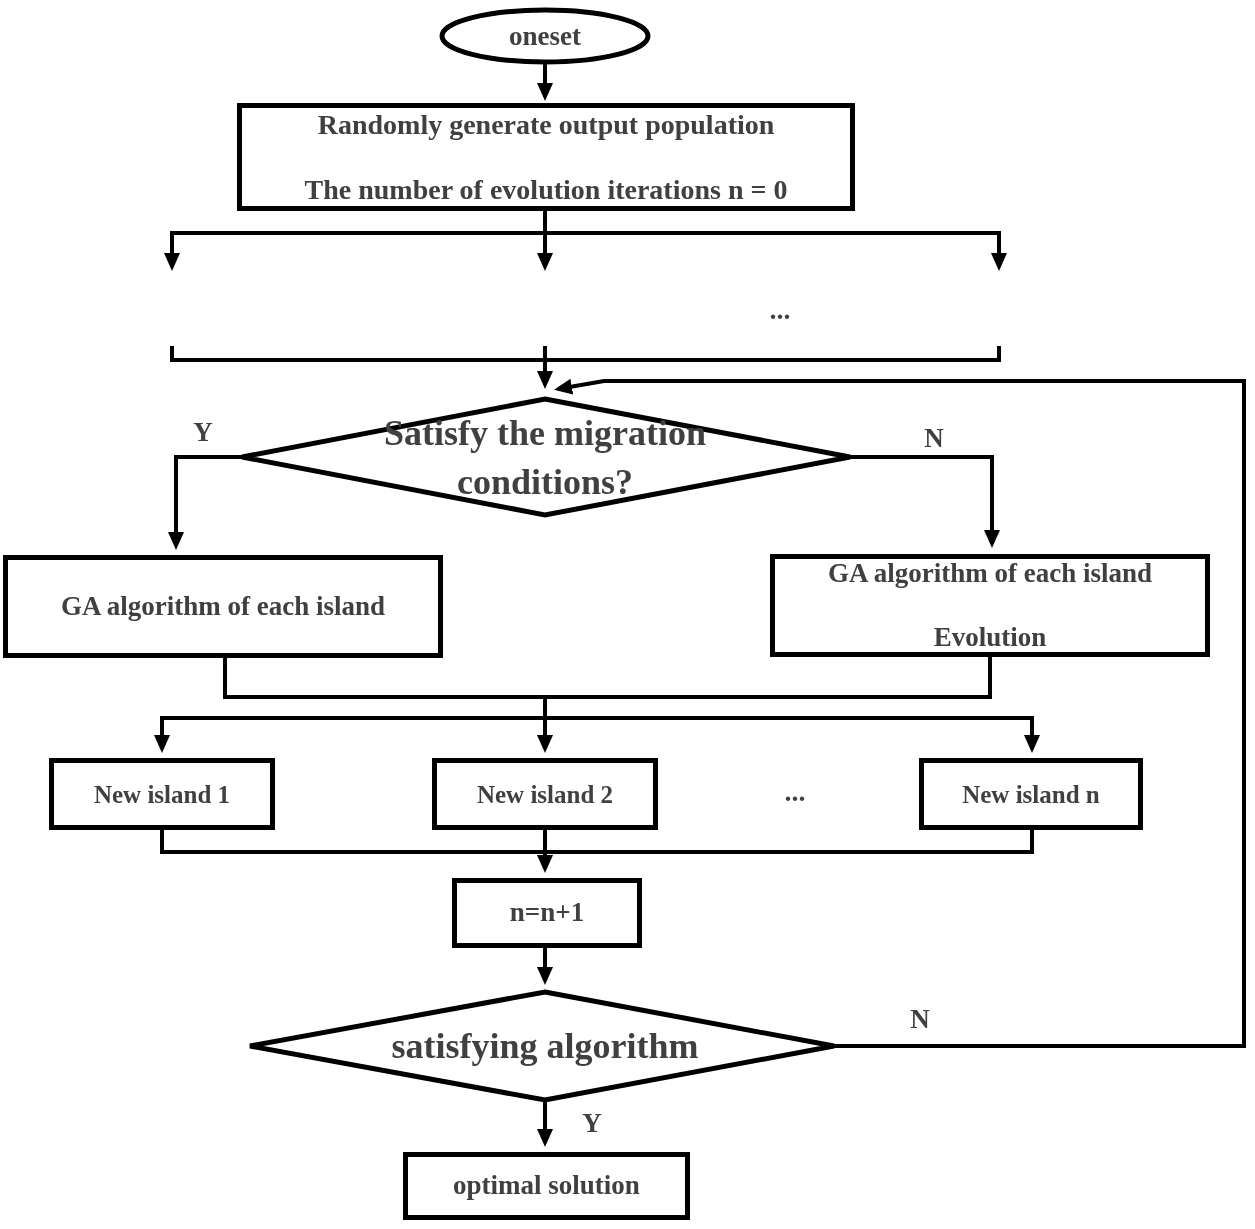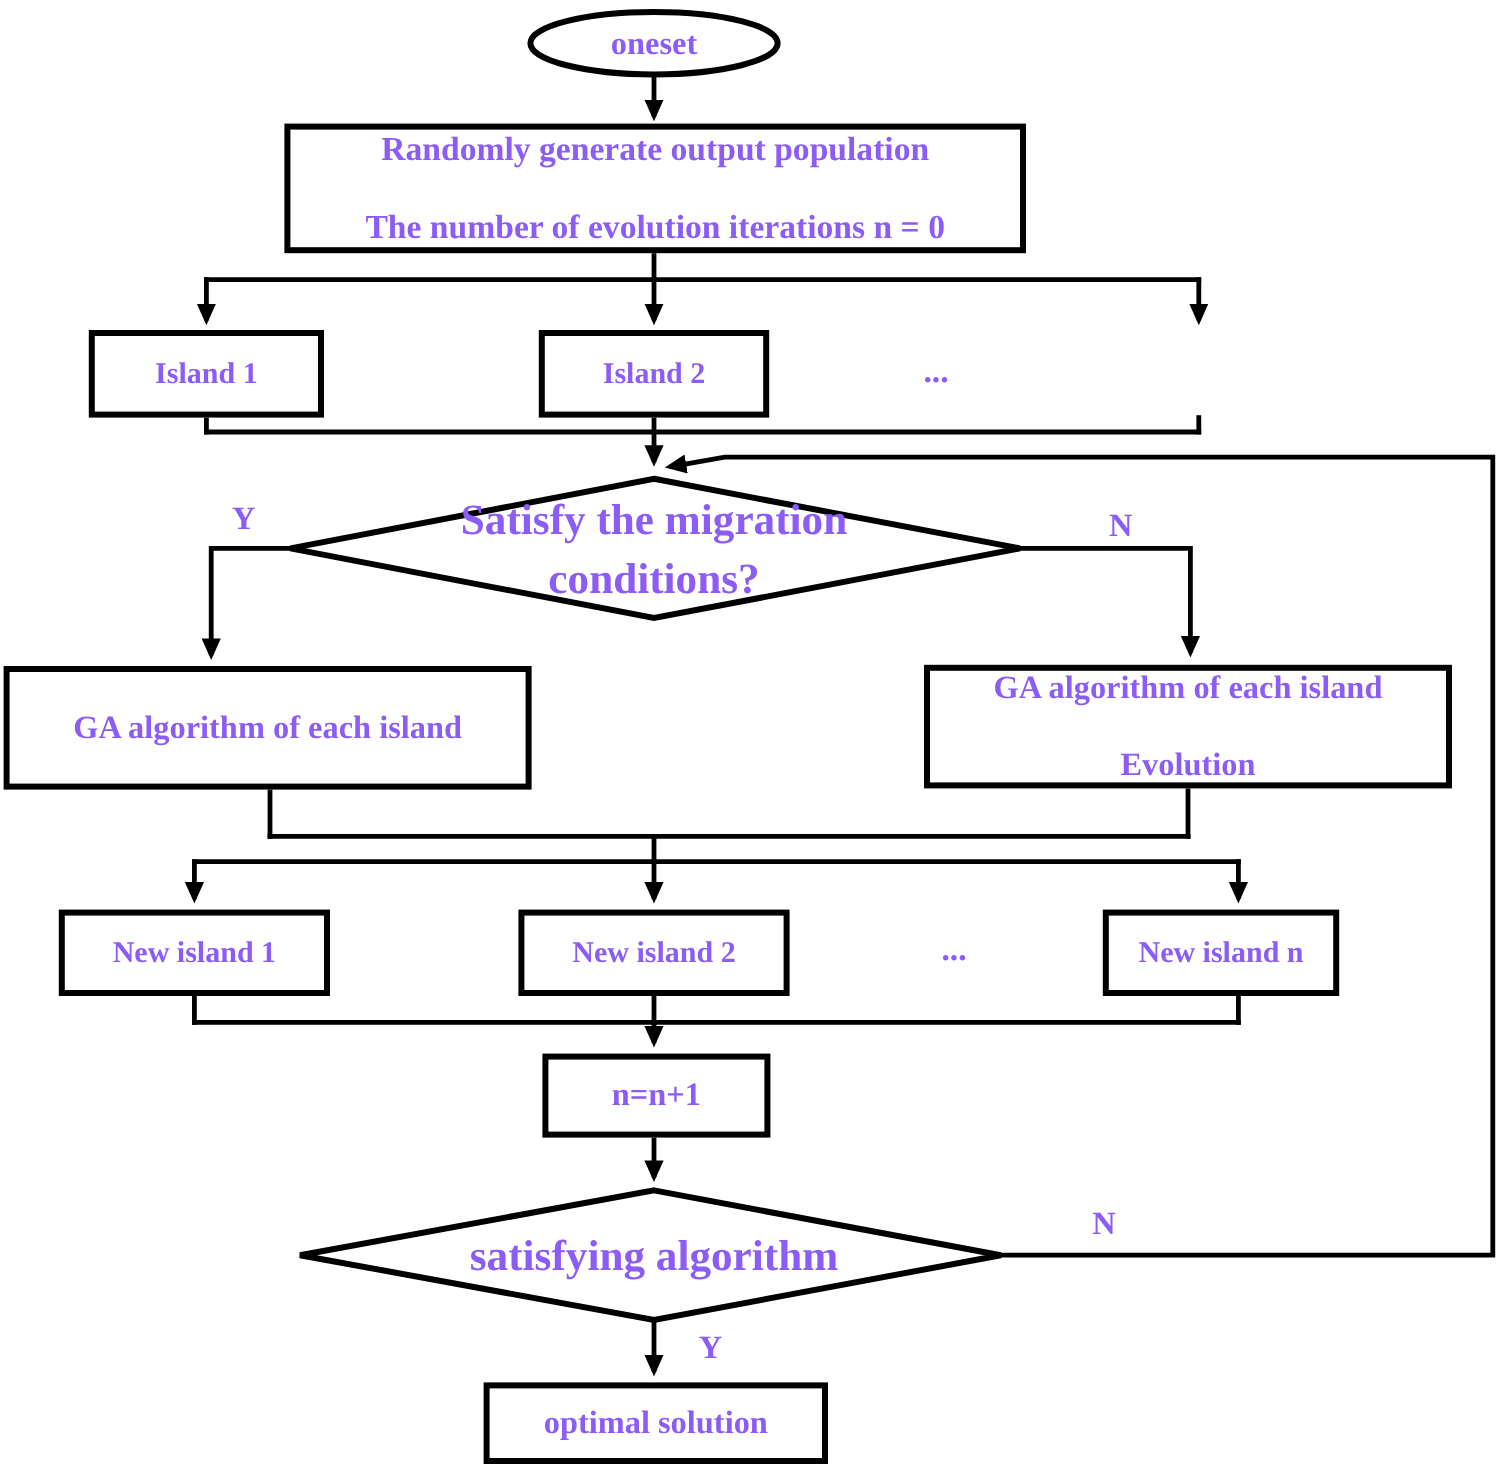--- a/index.html
+++ b/index.html
@@ -1,21 +1,21 @@
 <!DOCTYPE html>
 <html><head>
 <meta charset="utf-8">
 <style>
   html,body{margin:0;padding:0;background:#ffffff;}
   .stage{
     position:relative;
     width:1255px;height:1229px;
     background:#ffffff;
     font-family:"Liberation Serif","DejaVu Serif",serif;
-    color:#8b5cf6;
+    color:#404040;
     overflow:hidden;
   }
   .stage svg.wires{position:absolute;left:0;top:0;}
   .node{
     position:absolute;
     box-sizing:border-box;
     background:#ffffff;
     border:5px solid #000000;
     display:flex;flex-direction:column;
     align-items:center;justify-content:center;
@@ -98,26 +98,20 @@
     <ellipse cx="545" cy="36" rx="103" ry="26" fill="#ffffff" stroke="#000000" stroke-width="5"></ellipse>
   </svg>
 
   <div class="txt f27" style="left:442px;top:12px;width:206px;height:48px">oneset</div>
 
   <div class="node f28" style="left:237px;top:103px;width:618px;height:108px">
     <span>Randomly generate output population</span>
     <span>The number of evolution iterations n = 0</span>
   </div>
 
-  <div class="node f25" style="left:74px;top:275px;width:196px;height:73px">
-    <span>Island 1</span>
-  </div>
-  <div class="node f25" style="left:449px;top:275px;width:192px;height:73px">
-    <span>Island 2</span>
-  </div>
   <div class="txt f28" style="left:748px;top:286px;width:64px;height:48px">...</div>
 
   <div class="txt f26" style="left:345px;top:414px;width:400px;height:88px">
     <span>Satisfy the migration</span>
     <span>conditions?</span>
   </div>
   <div class="txt f27" style="left:183px;top:413px;width:40px;height:38px">Y</div>
   <div class="txt f27" style="left:914px;top:419px;width:40px;height:38px">N</div>
 
   <div class="node f27" style="left:3px;top:555px;width:440px;height:103px">
@@ -128,21 +122,21 @@
     <span>Evolution</span>
   </div>
 
   <div class="node f25" style="left:49px;top:758px;width:226px;height:72px">
     <span>New island 1</span>
   </div>
   <div class="node f25" style="left:432px;top:758px;width:226px;height:72px">
     <span>New island 2</span>
   </div>
   <div class="txt f28" style="left:763px;top:768px;width:64px;height:48px">...</div>
-  <div class="node f25" style="left:919px;top:758px;width:197px;height:72px">
+  <div class="node f25" style="left:919px;top:758px;width:224px;height:72px">
     <span>New island n</span>
   </div>
 
   <div class="node f27 ital" style="left:452px;top:878px;width:190px;height:70px">
     <span>n=n+1</span>
   </div>
 
   <div class="txt f26" style="left:385px;top:1022px;width:320px;height:48px">satisfying algorithm</div>
   <div class="txt f27" style="left:900px;top:1000px;width:40px;height:38px">N</div>
   <div class="txt f27" style="left:572px;top:1104px;width:40px;height:38px">Y</div>

